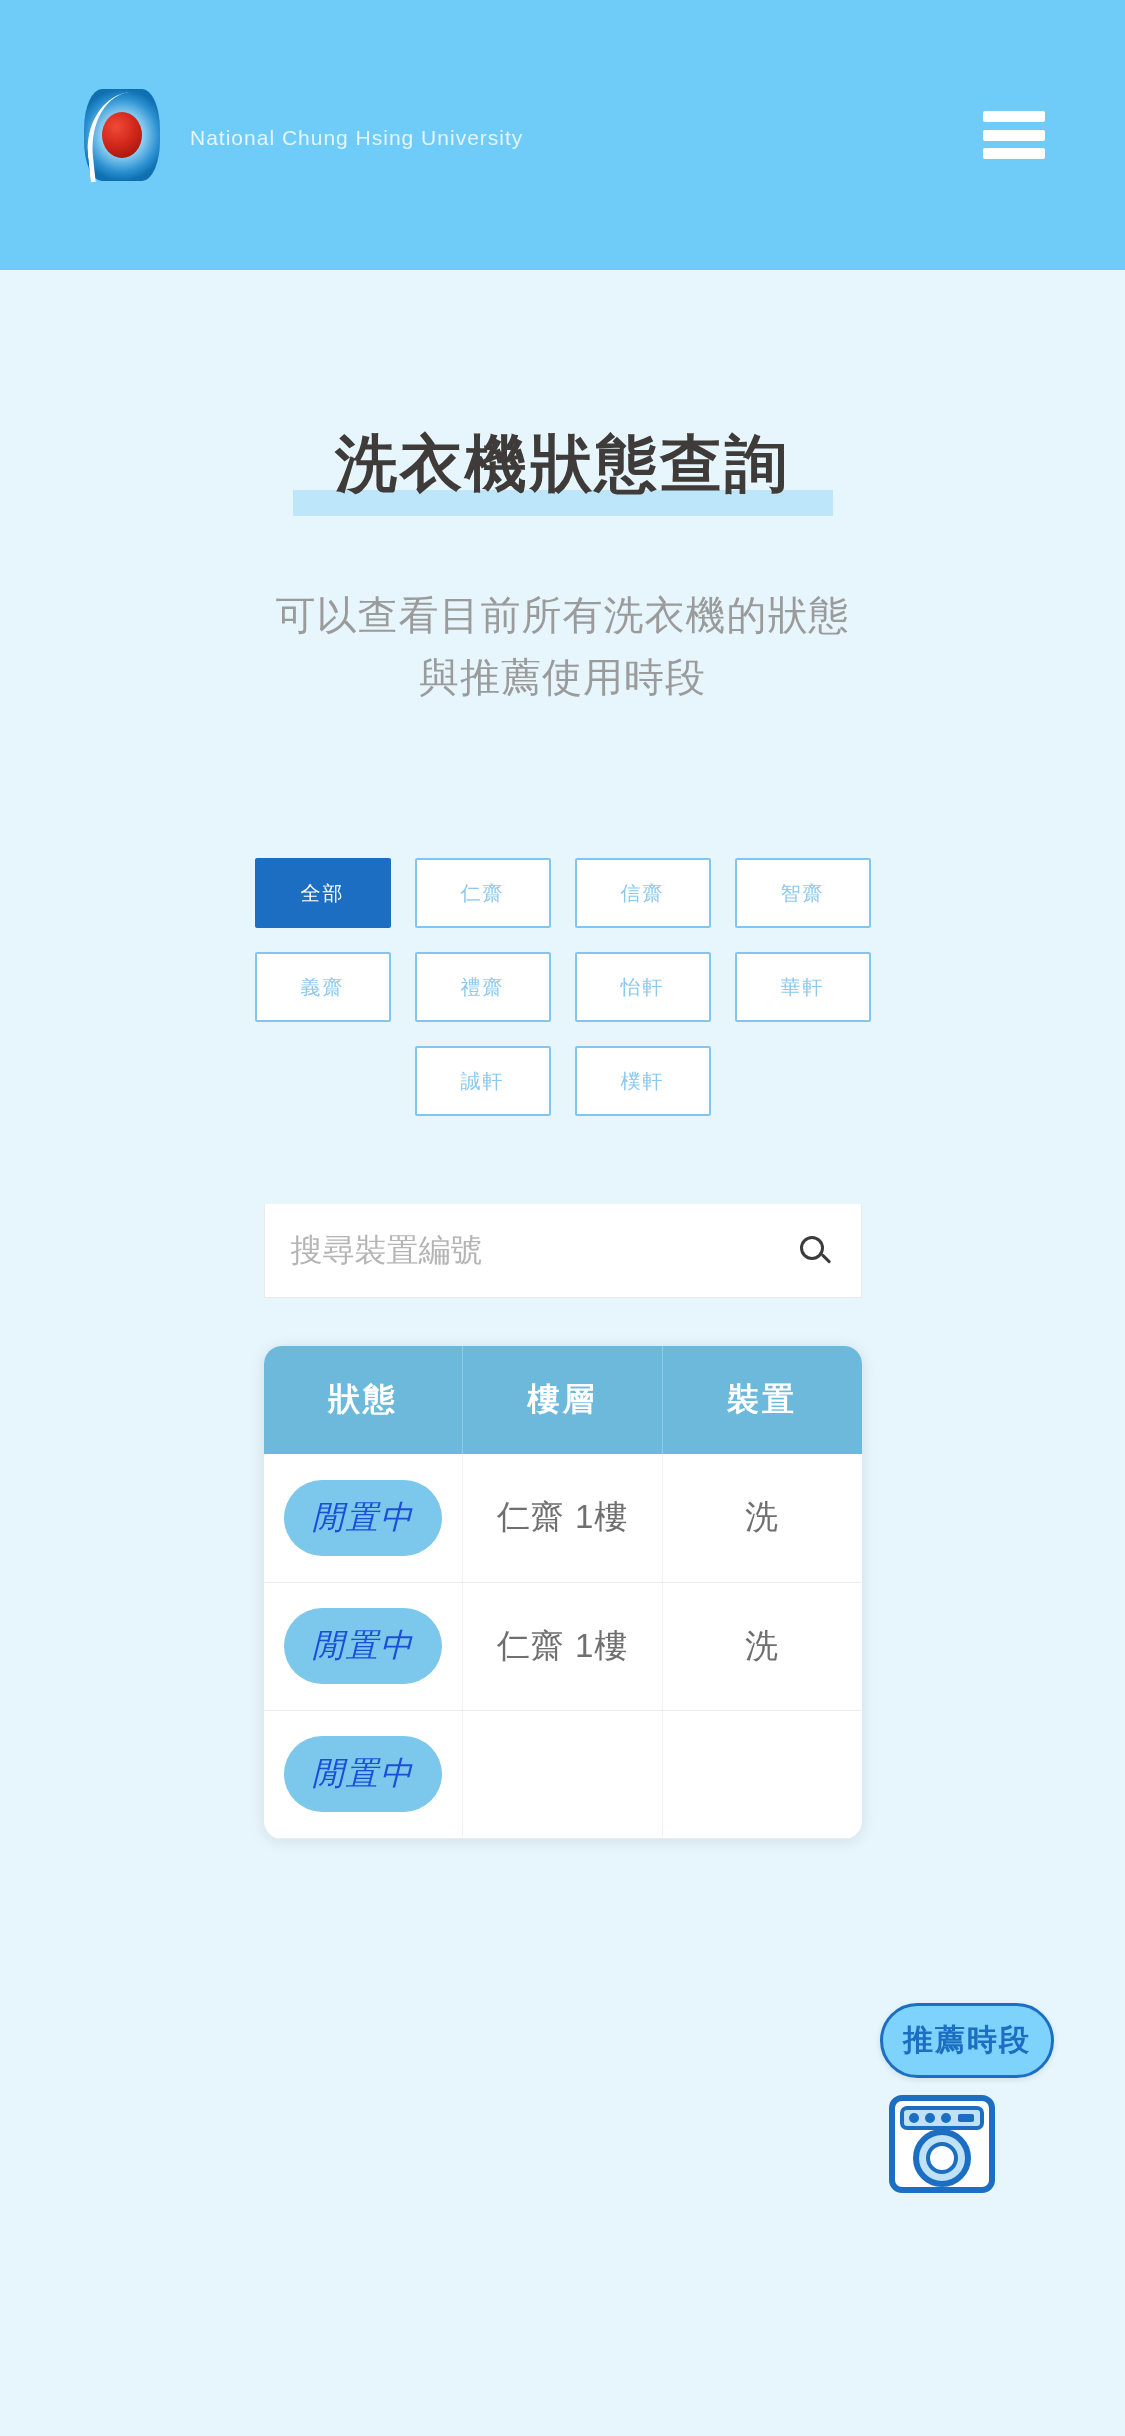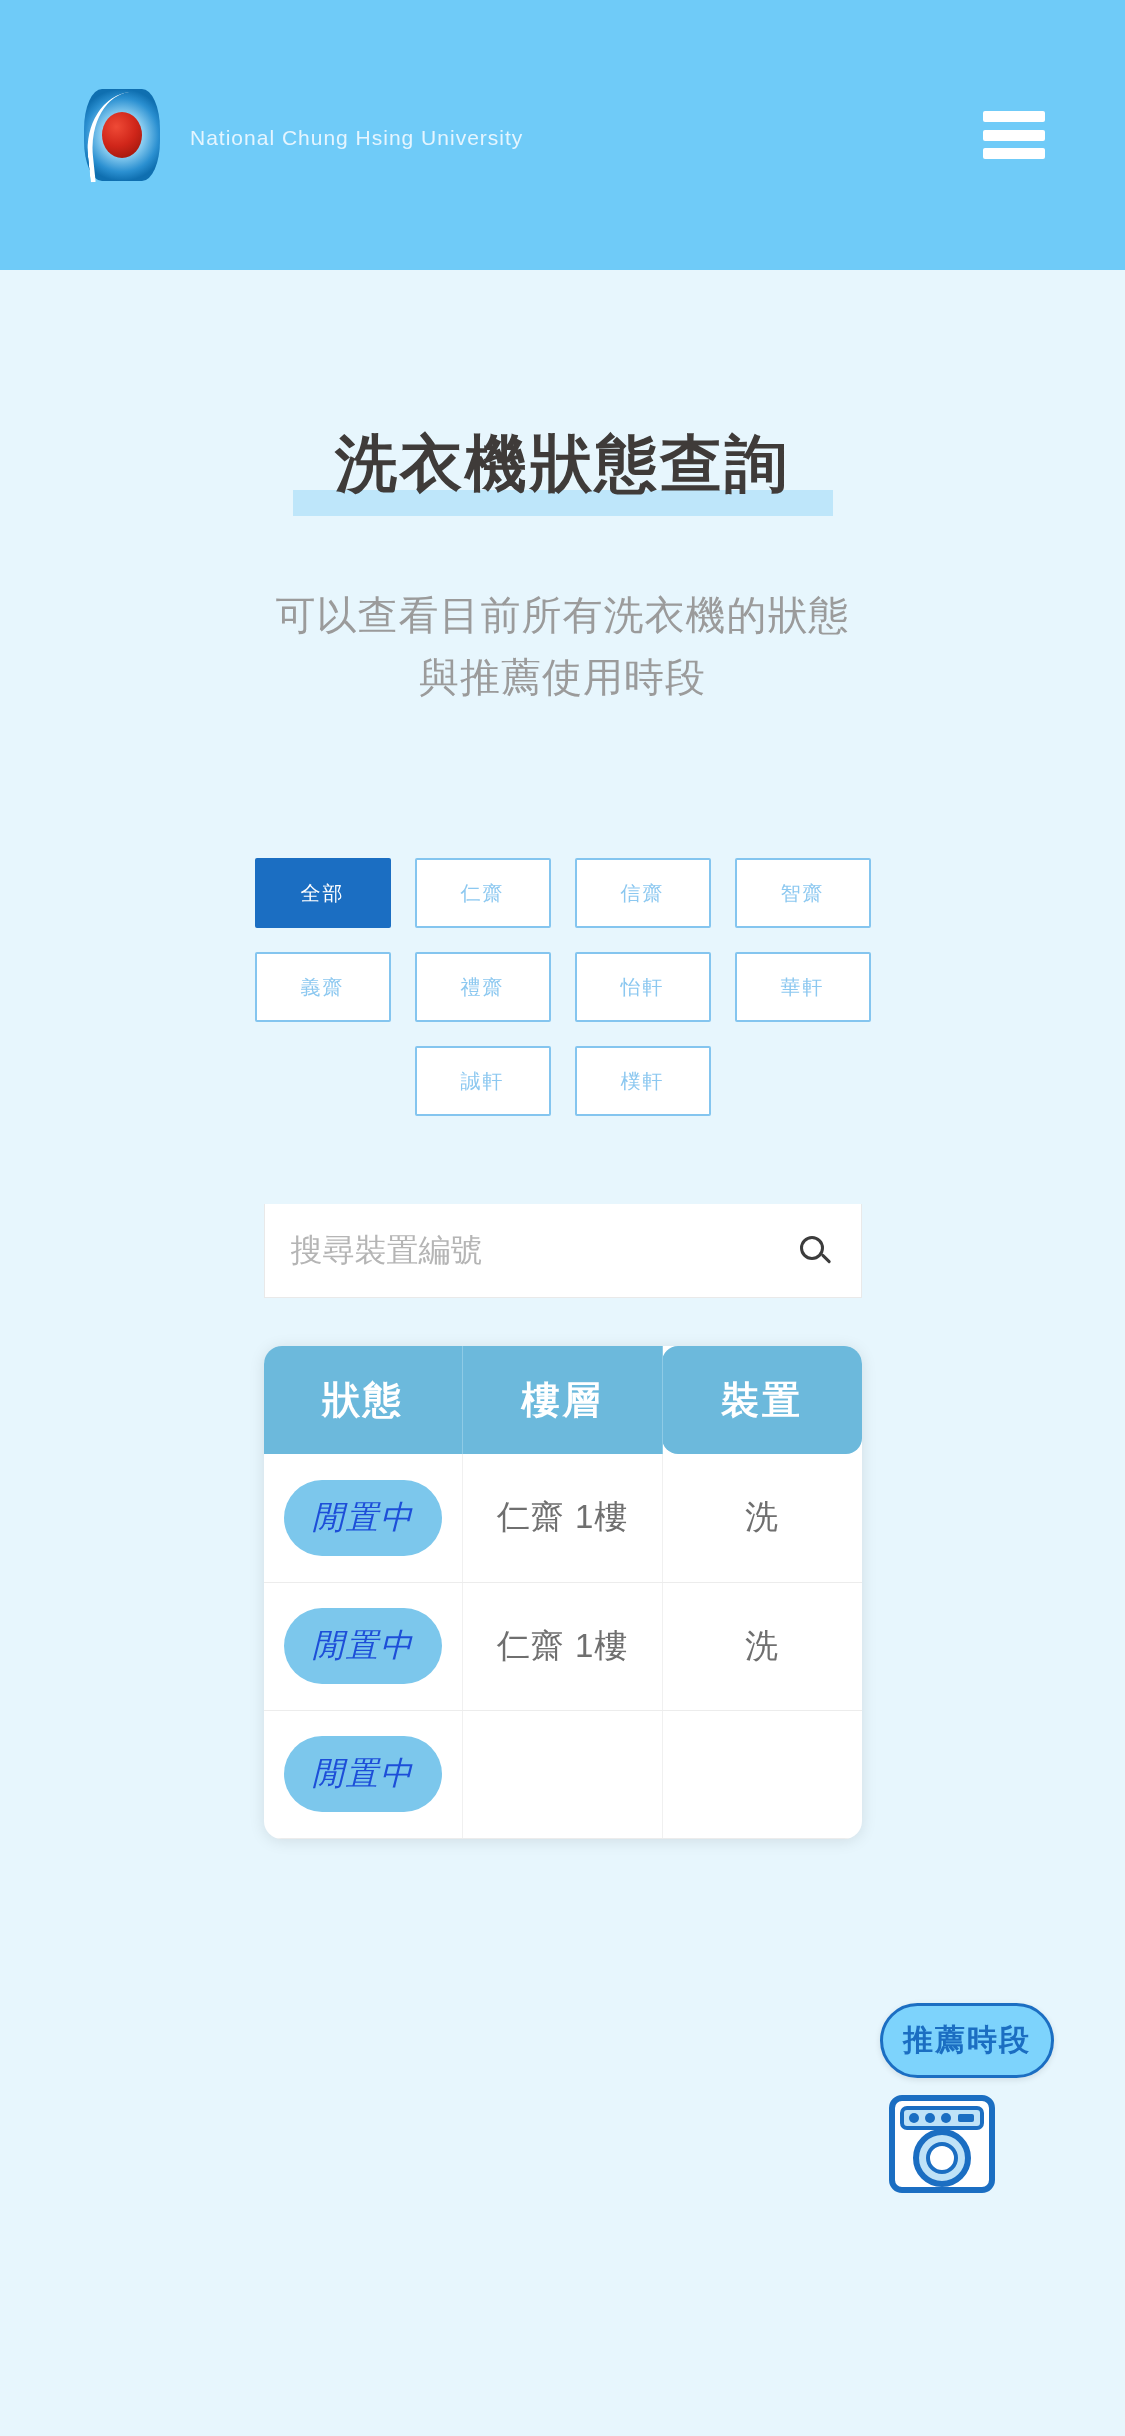--- a/index.html
+++ b/index.html
@@ -255,28 +255,28 @@
     background: #ffffff;
     border-radius: 18px;
     box-shadow: 0 2px 16px rgba(0,0,0,.10);
     overflow: hidden;
     position: relative;
   }
   .dev-table { width: 100%; border-collapse: collapse; table-layout: fixed; }
   .dev-table th {
     background: #6cb9dc;
     color: #ffffff;
-    font-size: 38px;
+    font-size: 32px;
     font-weight: bold;
     letter-spacing: 3px;
     height: 108px;
     text-align: center;
     border-right: 1px solid #8ecbe6;
   }
-  .dev-table th:last-child { border-right: none; border-radius: 16px; }
+  .dev-table th:last-child { border-right: none; }
   .dev-table td {
     height: 128px;
     text-align: center;
     font-size: 33px;
     color: #6f6f6f;
     border-bottom: 1px solid #ececec;
     border-right: 1px solid #f0f0f0;
     letter-spacing: 1px;
   }
   .dev-table td:last-child { border-right: none; }

